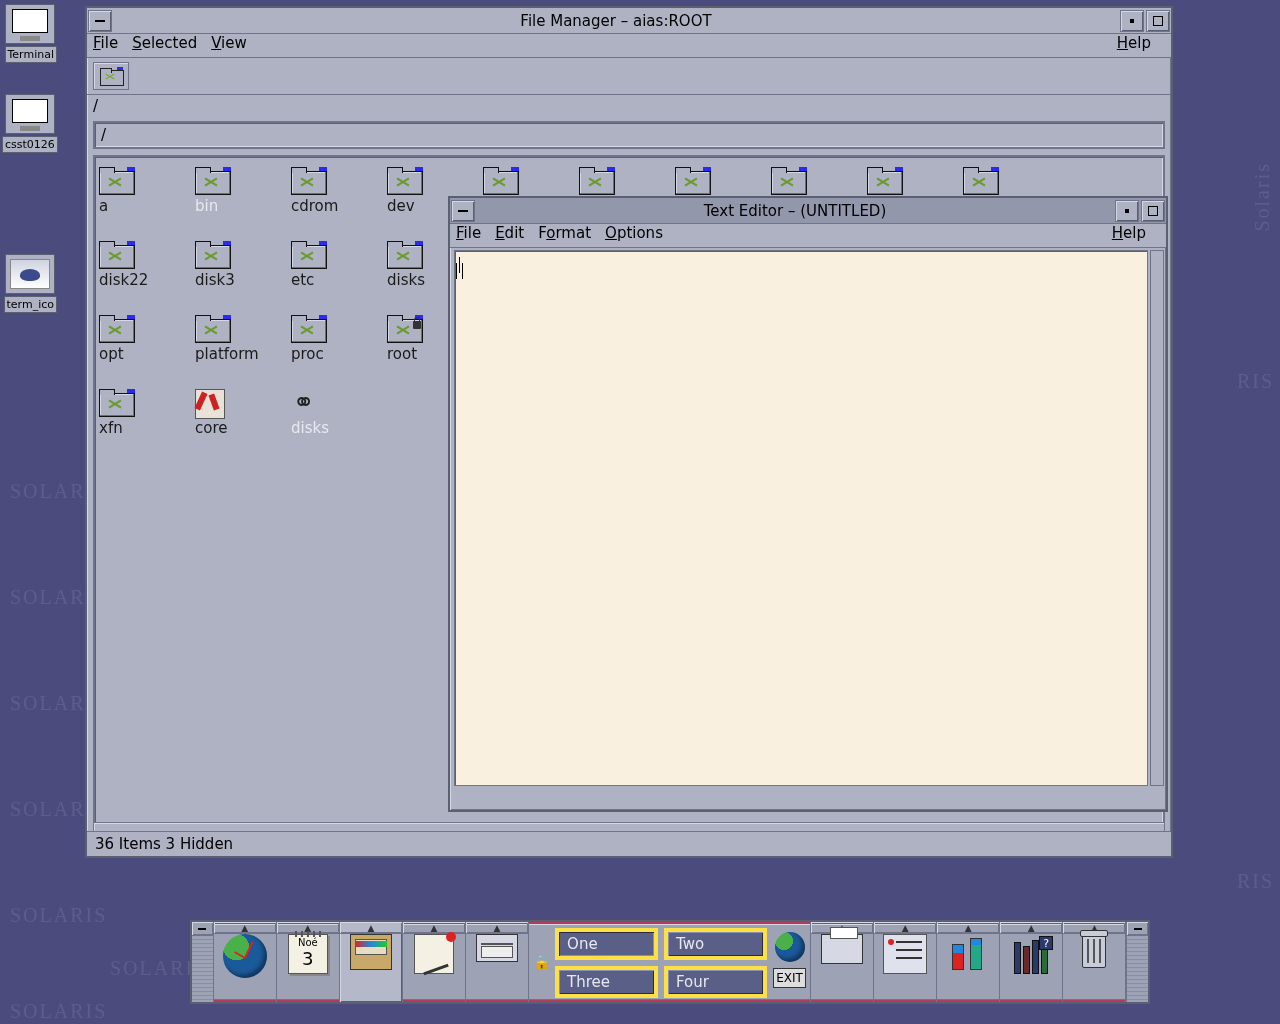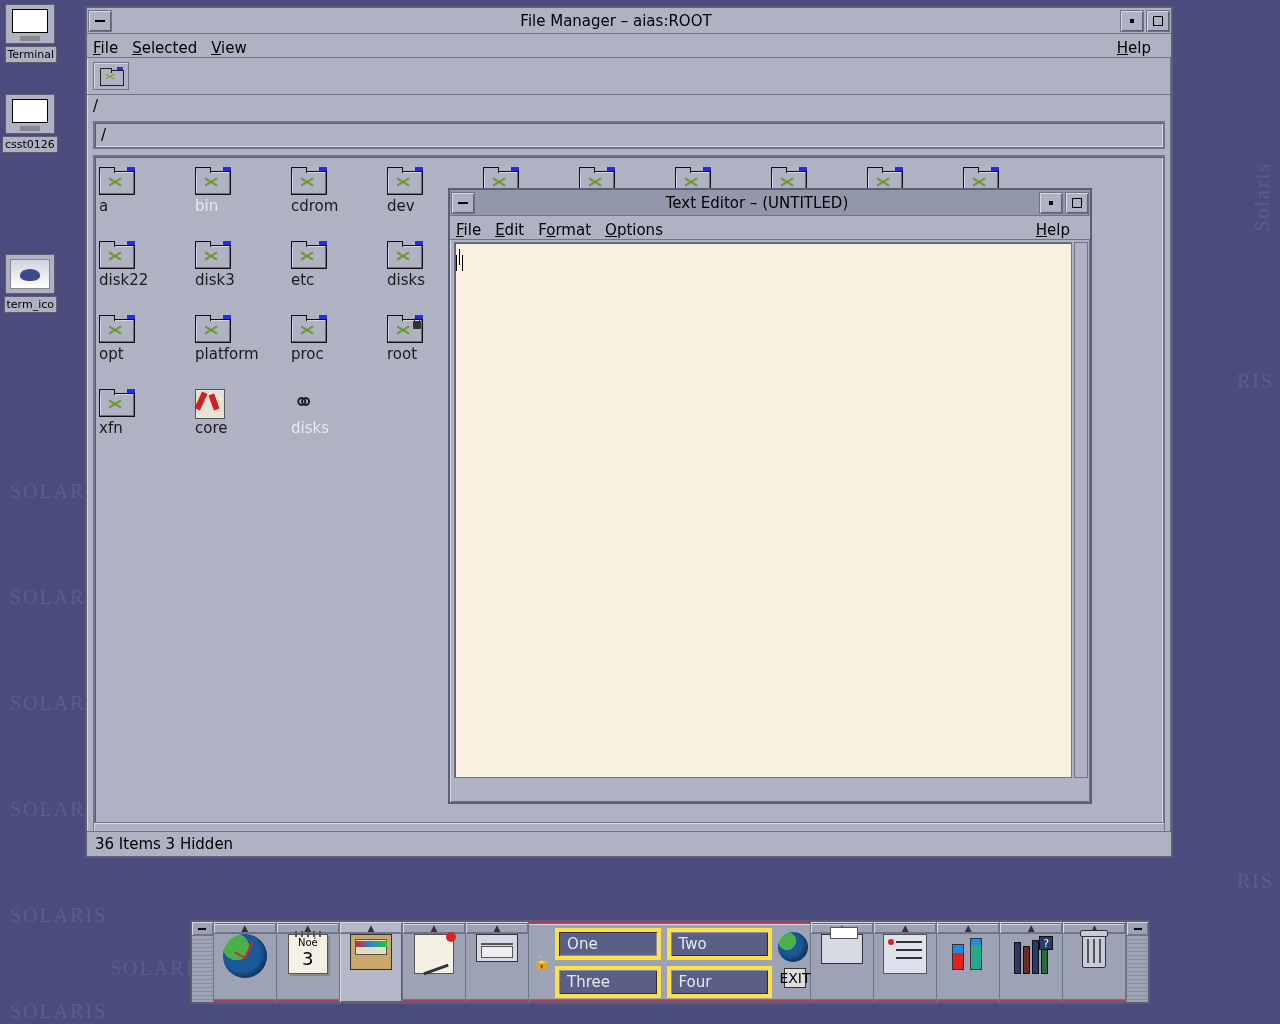--- a/index.html
+++ b/index.html
@@ -102,21 +102,21 @@
     flex: 1;
     text-align: center;
     font-size: 15px;
     color: #000;
   }
   .titlebar.active { background: #9397ab; }
   .menubar {
     height: 24px;
     background: #aeb2c3;
     display: flex;
-    align-items: flex-end;
+    align-items: flex-start;
     padding: 0 6px;
     border-bottom: 1px solid #70748a;
     font-size: 15px;
   }
   .menubar .menu-item { margin-right: 14px; }
   .menubar .menu-item .ul { text-decoration: underline; }
   .menubar .spacer { flex: 1; }
 
   
   .fm-toolbar {
@@ -320,22 +320,22 @@
   .ws-btn.active {
     box-shadow: inset 1px 1px 0 #2a2a40, inset -1px -1px 0 #8a8eb0;
   }
   .fp-globe-small{ width:28px; position:relative;}
   .fp-globe-small .g, .globe {
     width:30px; height:30px; border-radius:50%;
     background: radial-gradient(circle at 30% 30%, #4ab04a 0 30%, #1a5a9a 30% 100%);
     box-shadow: inset -3px -3px 4px rgba(0,0,0,.4);
   }
   .fp-exit{
-    width:22px; height:20px; border:1px solid #333; background:#ddd;
-    font-size:14px; display:flex; align-items:center; justify-content:center;
+    width:33px; height:20px; border:1px solid #333; background:#ddd;
+    font-size:12px; display:flex; align-items:center; justify-content:center;
     align-self:flex-end; margin-bottom:4px;
   }
 
   
   .globe-clock { position:relative; width:44px; height:44px;}
   .globe-clock .globe{ width:44px; height:44px;}
   .globe-clock .hand1{position:absolute; left:21px; top:6px; width:2px; height:18px; background:#d22; transform-origin:bottom; transform:rotate(25deg);}
   .globe-clock .hand2{position:absolute; left:21px; top:12px; width:2px; height:12px; background:#d22; transform-origin:bottom; transform:rotate(-60deg);}
   .cal-ic{ width:40px; height:40px; background:#f4f0e4; border:1px solid #555; position:relative; box-shadow:2px 2px 0 #888;}
   .cal-ic .m{ font-size:10px; text-align:center; padding-top:2px;}
@@ -596,21 +596,21 @@
         <div class="fm-item"></div>
         <div class="fm-item"></div>
         <div class="fm-item"></div>
         <div class="fm-item"></div>
       </div>
   </div>
   <div class="fm-status-gap"></div>
   <div class="fm-status">36 Items 3 Hidden</div>
 </div>
 
-<div class="window" style="left:448px; top:188px; width:644px; height:616px;">
+<div class="window" style="left:448px; top:196px; width:720px; height:616px;">
   <div class="titlebar active">
     <div class="tb-btn">
         <div class="tb-dash"></div>
       </div>
     <div class="title">Text Editor – (UNTITLED)</div>
     <div class="tb-btn">
         <div class="tb-dot"></div>
       </div>
     <div class="tb-btn">
         <div class="tb-square"></div>

